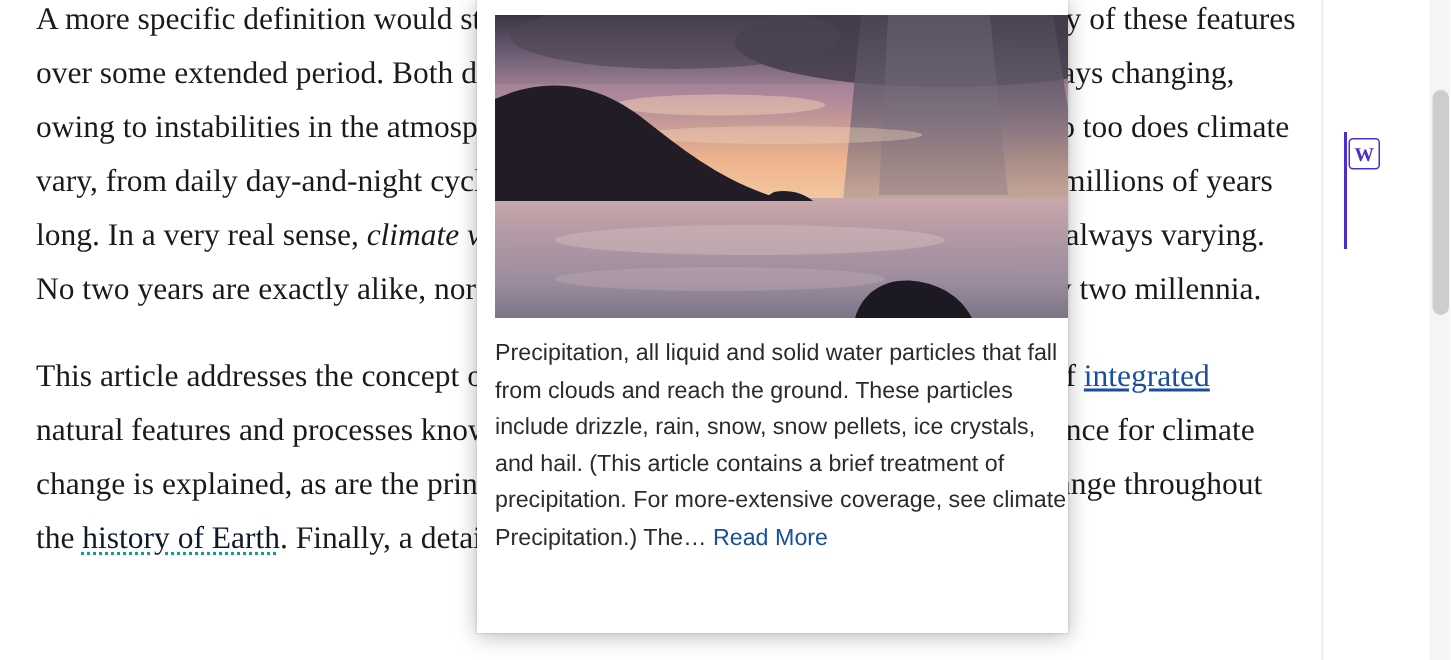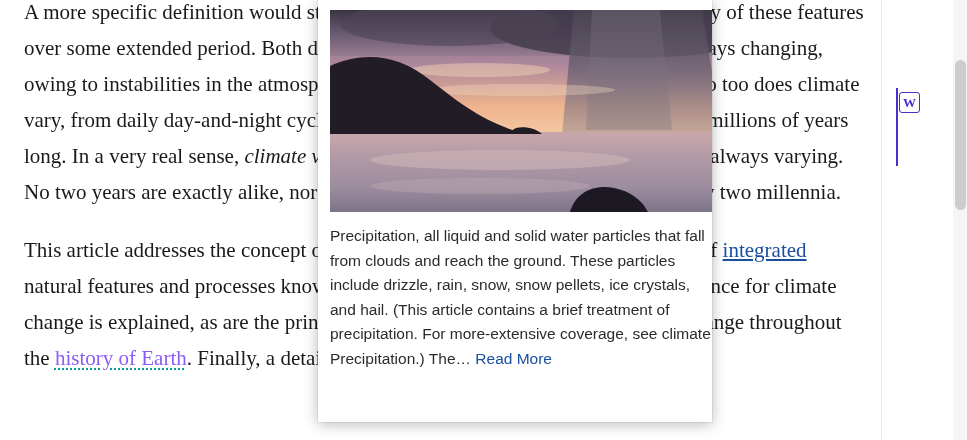--- a/index.html
+++ b/index.html
@@ -39,21 +39,21 @@
   .em {
     font-style: italic;
     font-family: Liberation Serif, serif;
   }
   .link {
     color: #1a4fa0;
     text-decoration: underline;
     text-decoration-style: solid;
   }
   .link.dotted {
-    color: #8b5cf6;
+    color: #0f172a;
     text-decoration: underline dotted #0b9ba3;
     text-underline-offset: 3px;
   }
 
   
   #right-gutter {
     position: absolute;
     right: 0;
     top: 0;
     width: 85px;

